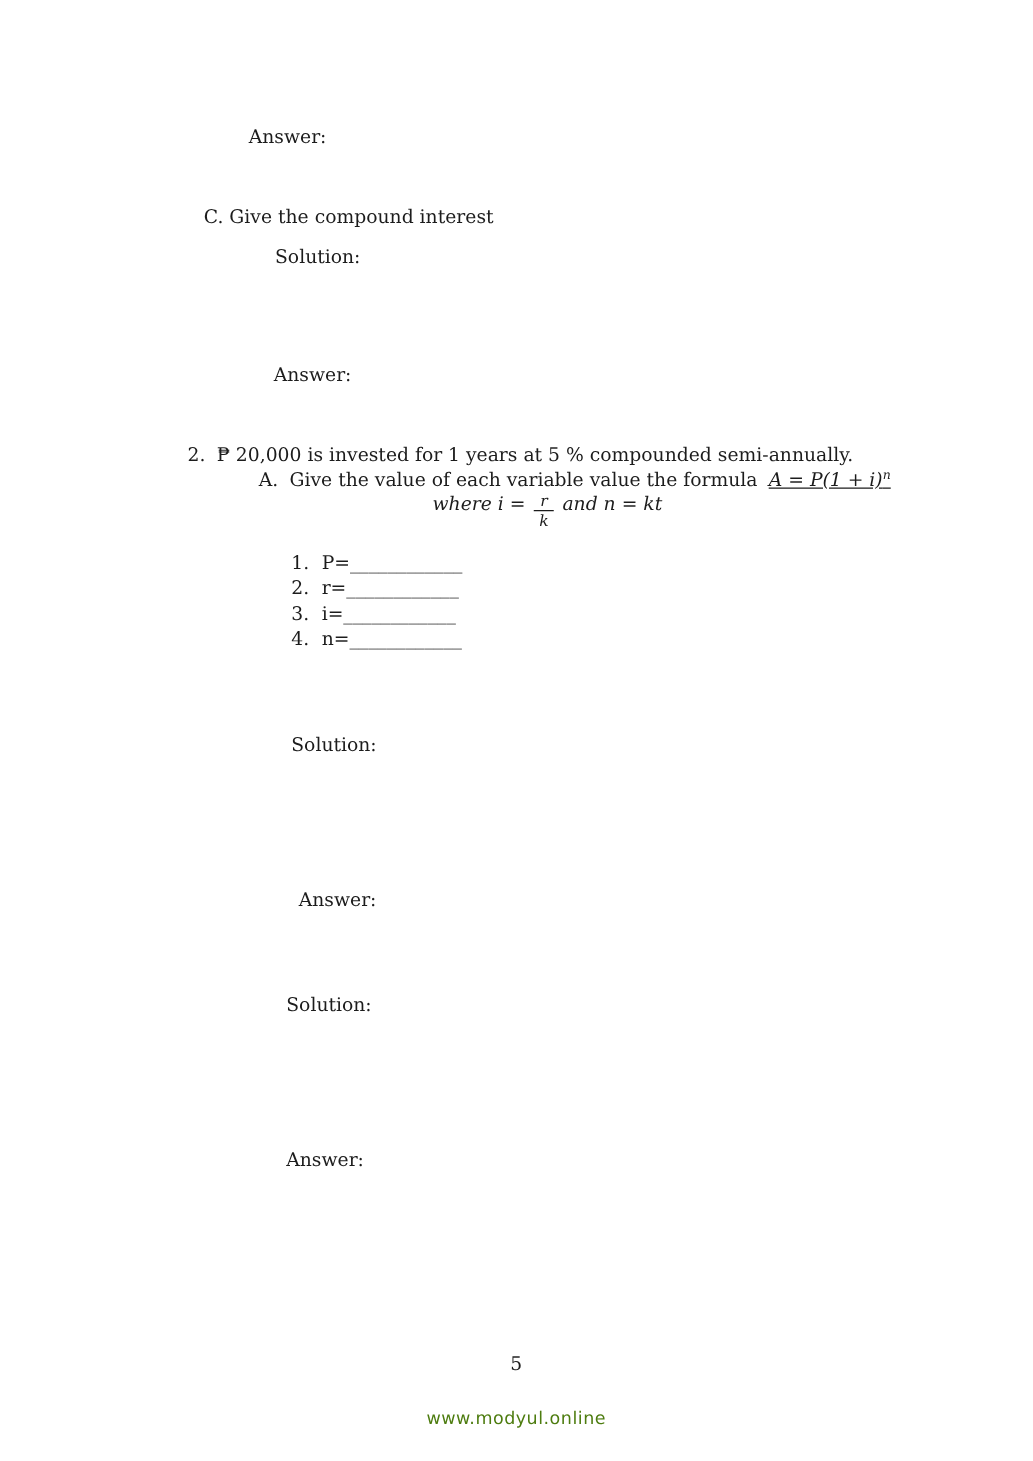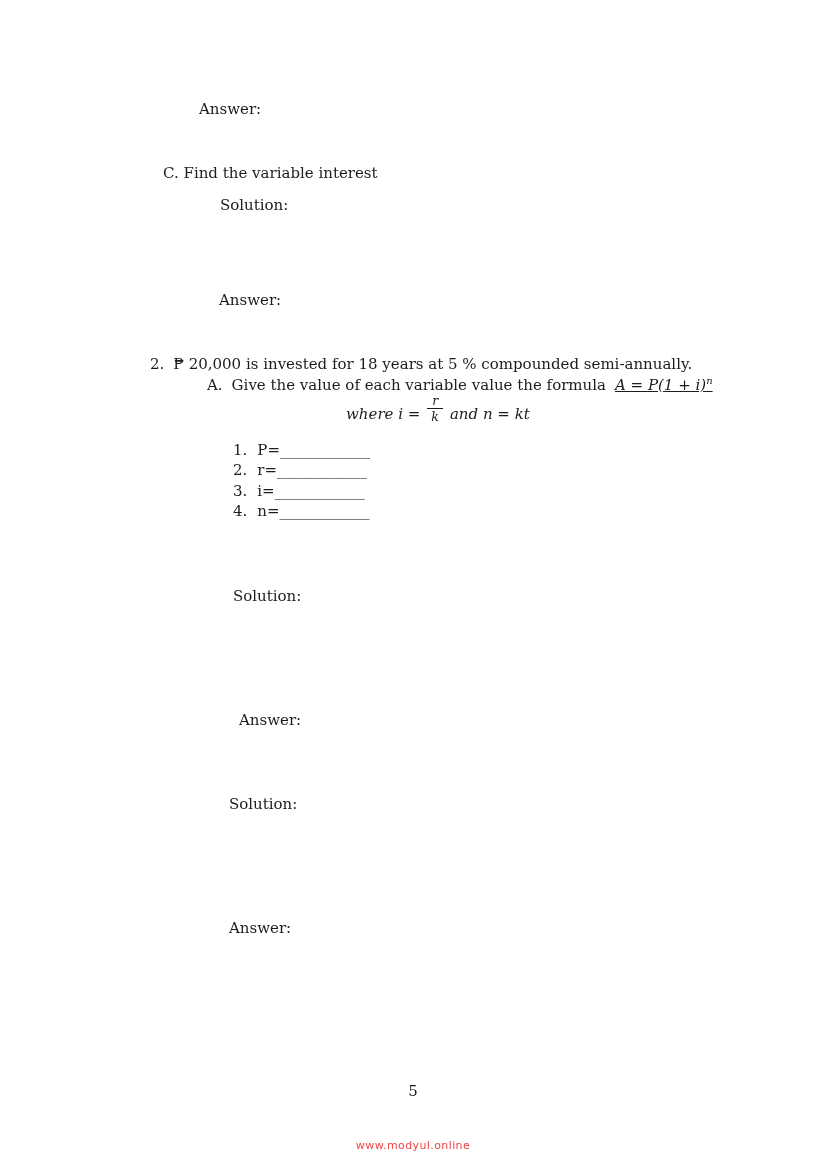--- a/index.html
+++ b/index.html
@@ -13,64 +13,63 @@
     font-size: 15px;
     color: #1c1c1c;
     overflow: hidden;
   }
   .abs { position: absolute; white-space: nowrap; }
   .row { display: flex; align-items: baseline; gap: 9px; }
   .math { font-style: italic; text-decoration: underline; }
   .math sup { font-size: 10px; font-style: italic; }
   .where {
     display: flex;
-    align-items: flex-end;
+    align-items: flex-start;
     gap: 7px;
     font-style: italic;
   }
   .frac {
     display: inline-flex;
     flex-direction: column;
     align-items: center;
     line-height: 1.05;
     font-style: italic;
   }
   .frac-num { font-size: 12.5px; padding: 0 4px 1px 4px; }
   .frac-den { font-size: 12.5px; padding: 1px 4px 0 4px; border-top: 1px solid #1c1c1c; }
   .vars .var-row {
     display: flex;
     align-items: baseline;
     gap: 10px;
     height: 20.4px;
   }
   .center { left: 0; width: 826px; text-align: center; }
   .footer {
-    color: #ef4444;
+    color: #4d7c0f;
     font-family: "DejaVu Sans", sans-serif;
-    font-size: 11px;
+    font-size: 14px;
     letter-spacing: 0.4px;
-    margin-top: 12px;
   }
 </style>
 </head>
 <body>
 
 <div class="page">
 
   <div class="abs" style="left:199px; top:100px">Answer:</div>
 
-  <div class="abs" style="left:163px; top:164px">C. Find the variable interest</div>
+  <div class="abs" style="left:163px; top:164px">C. Give the compound interest</div>
 
   <div class="abs" style="left:220px; top:196px">Solution:</div>
 
   <div class="abs" style="left:219px; top:291px">Answer:</div>
 
   <div class="abs row" style="left:150px; top:355px">
     <span>2.</span>
-    <span>₱ 20,000 is invested for 18 years at 5 % compounded semi-annually.</span>
+    <span>₱ 20,000 is invested for 1 years at 5 % compounded semi-annually.</span>
   </div>
 
   <div class="abs row" style="left:207px; top:375px">
     <span>A.</span>
     <span>Give the value of each variable value the formula</span>
     <span class="math"><span>A = P(1 + i)</span><sup>n</sup></span>
   </div>
 
   <div class="abs where" style="left:346px; top:394px">
     <span>where i =</span>

